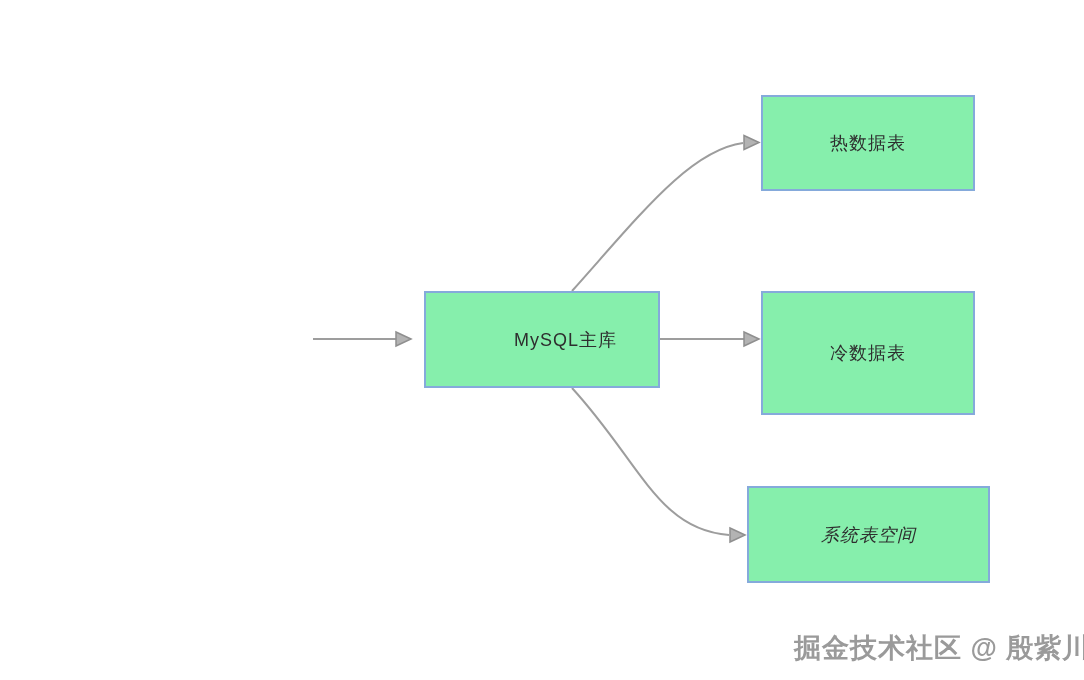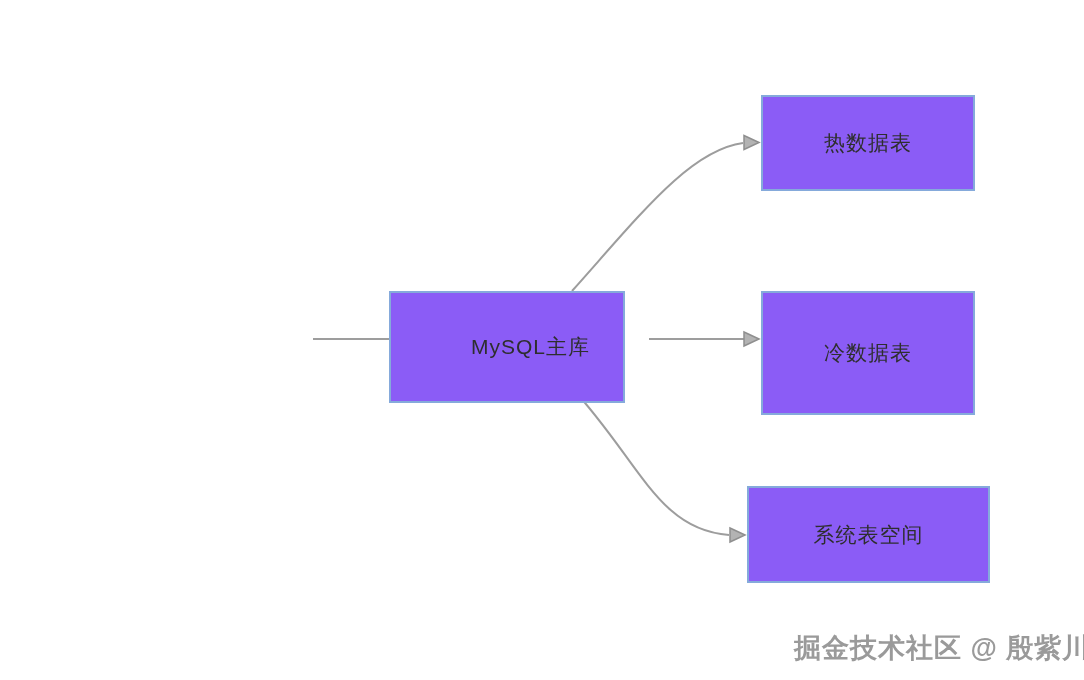--- a/index.html
+++ b/index.html
@@ -27,27 +27,27 @@
     stroke-width: 2;
   }
   .edges polygon {
     fill: #b3b3b3;
     stroke: #8f8f8f;
     stroke-width: 1.5;
     stroke-linejoin: miter;
   }
   .node {
     position: absolute;
-    background: #8b5cf6;
+    background: #86efac;
     border: 2px solid #85aadb;
     box-sizing: border-box;
     display: flex;
     align-items: center;
     justify-content: center;
-    font-size: 21px;
+    font-size: 18px;
     color: #2e2e2e;
     letter-spacing: 1px;
   }
   .watermark {
     position: absolute;
     left: 794px;
     top: 630px;
     font-size: 27px;
     font-weight: bold;
     color: #9a9a9a;
@@ -78,31 +78,31 @@
       <polygon points="759,339 744,332 744,346"></polygon>
     </g>
 
     <g>
       <path d="M 572 388 C 640 462, 658 530, 729 535"></path>
       <polygon points="745,535 730,528 730,542"></polygon>
     </g>
   </svg>
 
 
-  <div class="node" style="left:389px; top:291px; width:236px; height:112px;padding-left:47px;">
+  <div class="node" style="left:424px; top:291px; width:236px; height:97px;padding-left:47px;">
     <span>MySQL主库</span>
   </div>
 
   <div class="node" style="left:761px; top:95px; width:214px; height:96px;">
     <span>热数据表</span>
   </div>
 
   <div class="node" style="left:761px; top:291px; width:214px; height:124px;">
     <span>冷数据表</span>
   </div>
 
-  <div class="node" style="left:747px; top:486px; width:243px; height:97px;">
+  <div class="node" style="left:747px; top:486px; width:243px; height:97px;font-style:italic;">
     <span>系统表空间</span>
   </div>
 
   <div class="watermark">掘金技术社区 @ 殷紫川</div>
 
 </div>
 
 </body></html>

